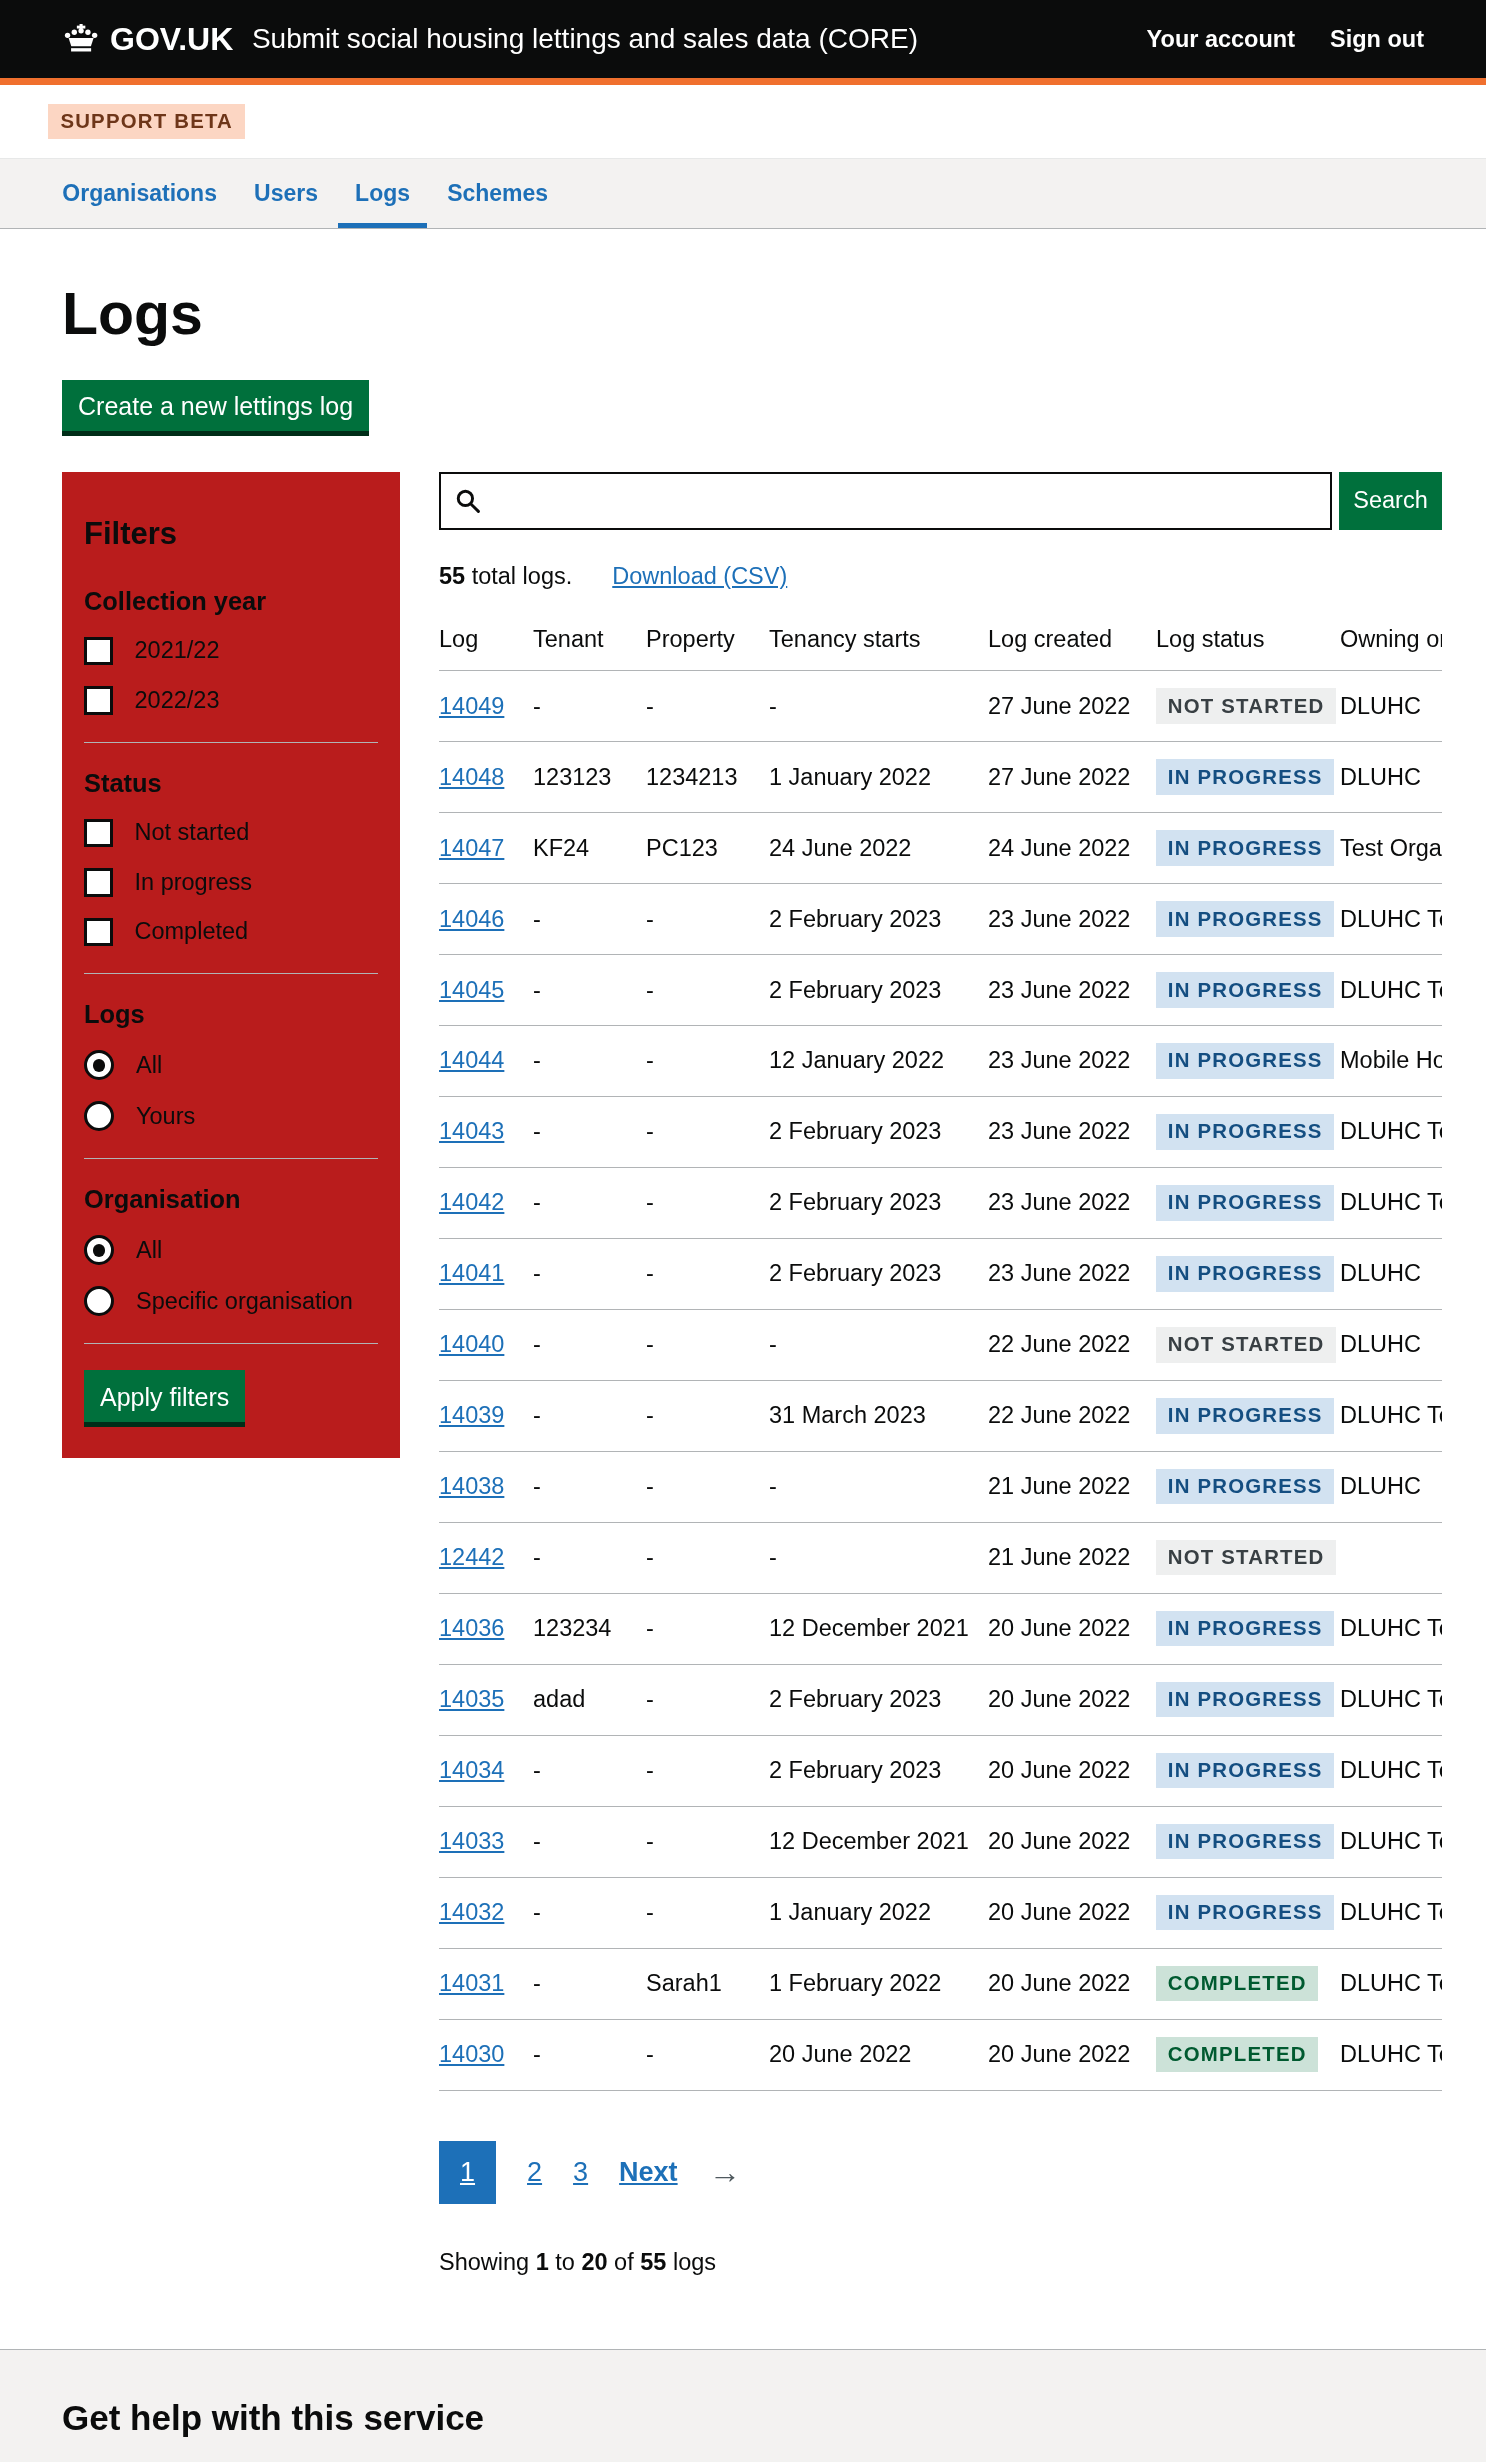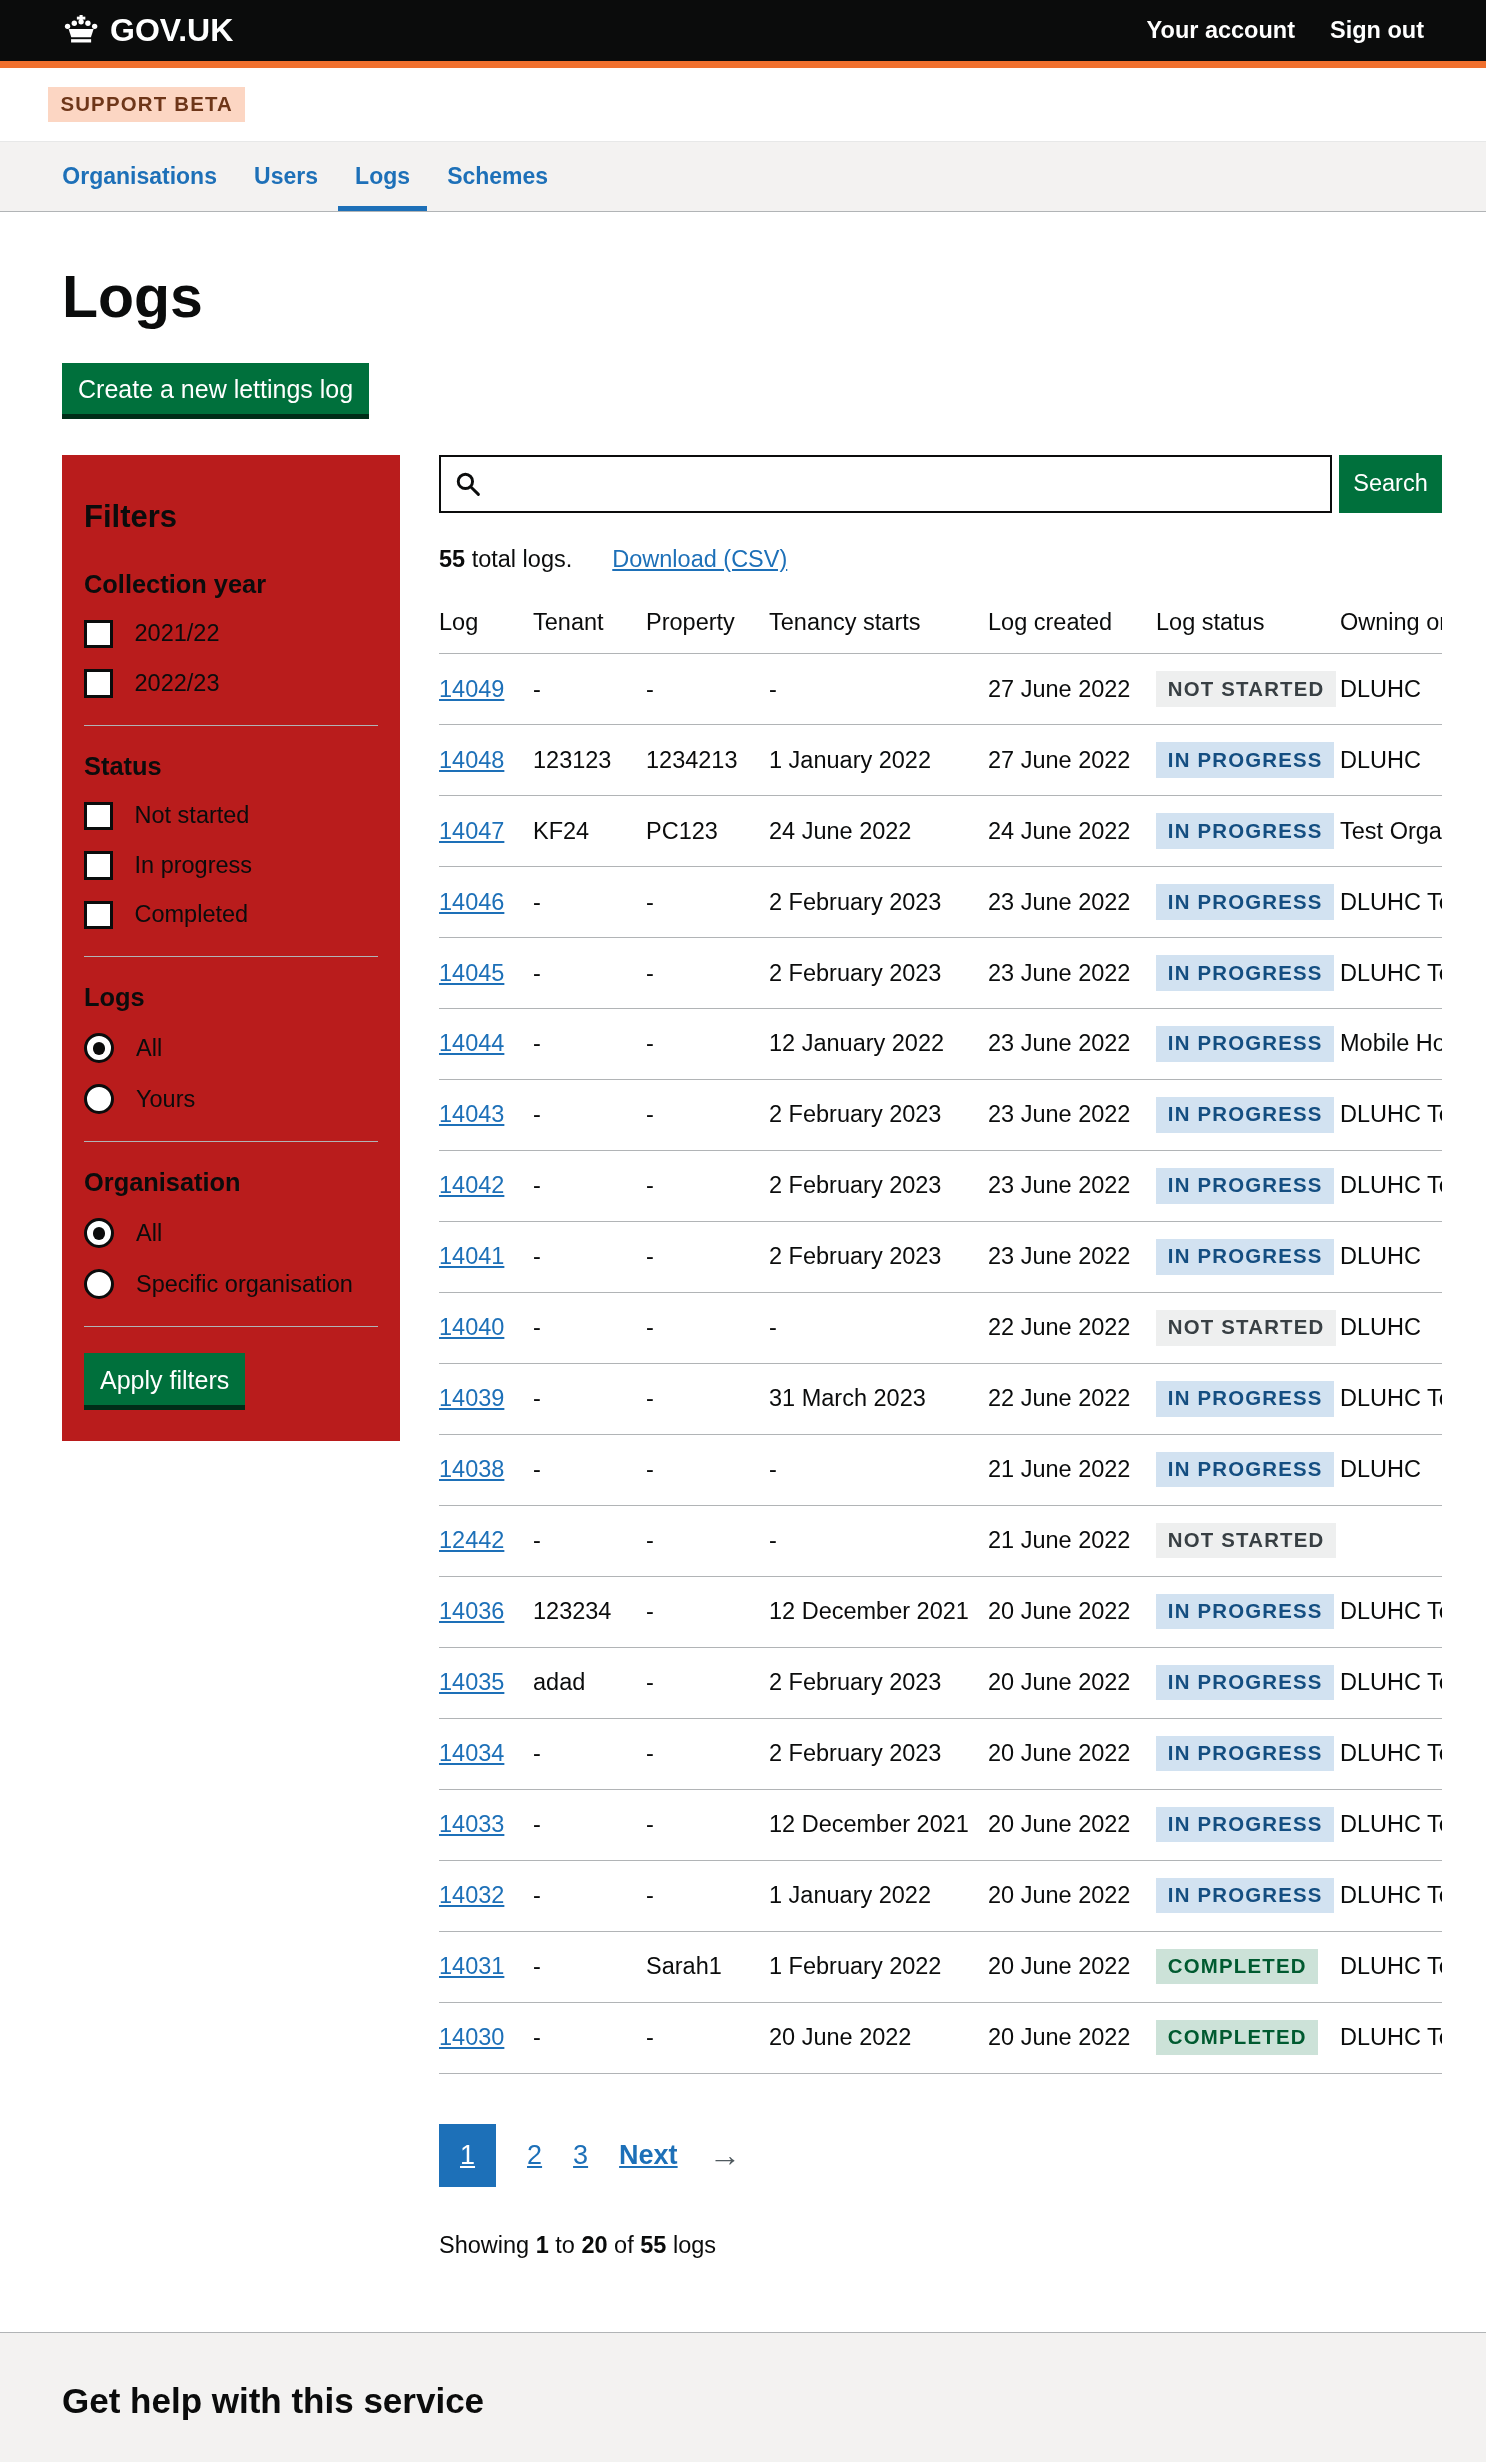--- a/index.html
+++ b/index.html
@@ -11,21 +11,21 @@
     color: #0b0c0c;
     background: #ffffff;
     font-size: 23.5px;
     -webkit-font-smoothing: antialiased;
   }
   a { cursor: pointer; }
   .width { margin: 0 62px; }
 
   
   .gov-header { background:#0b0c0c; border-bottom:7.4px solid #f0702e; }
-  .gov-header .inner { display:flex; align-items:center; height:61px; }
+  .gov-header .inner { display:flex; align-items:center; height:78px; }
   .logo { display:flex; align-items:center; gap:10px; color:#fff; font-weight:700; font-size:32px; text-decoration:none; }
   .service-name { color:#fff; font-size:28px; font-weight:400; margin-left:18.6px; text-decoration:none; }
   .header-links { margin-left:auto; display:flex; gap:35px; }
   .header-links a { color:#fff; font-weight:700; font-size:23.5px; text-decoration:none; }
 
   
   .phase-banner { border-bottom:0.6px solid #e7e8e8; }
   .phase-banner .inner { display:flex; align-items:center; gap:22px; padding:18.6px 0;margin-left:48px; }
   .phase-tag { background:#fcd6c3; color:#6e3619; font-weight:700; font-size:20.4px; letter-spacing:1.2px; padding:6.2px 12.4px; white-space:nowrap; }
   .phase-text { font-size:23.5px; }
@@ -105,20 +105,21 @@
           <circle cx="11.5" cy="8" r="2.6"></circle>
           <circle cx="18.1" cy="6.6" r="2.6"></circle>
           <circle cx="24.7" cy="8" r="2.6"></circle>
           <circle cx="31.2" cy="11" r="2.6"></circle>
           <path d="M6 13.5 L30.2 13.5 L27.6 21.5 L8.6 21.5 Z"></path>
           <rect x="8.4" y="23.4" width="19.4" height="3.2"></rect>
         </g>
       </svg>
       <span>GOV.UK</span>
     </a>
+    <a class="service-name" href="#">Submit social housing lettings and sales data (CORE)</a>
     <nav class="header-links">
       <a href="#">Your account</a>
       <a href="#">Sign out</a>
     </nav>
   </div>
 </header>
 
 <div class="phase-banner">
   <div class="inner width">
     <span class="phase-tag">SUPPORT BETA</span>

